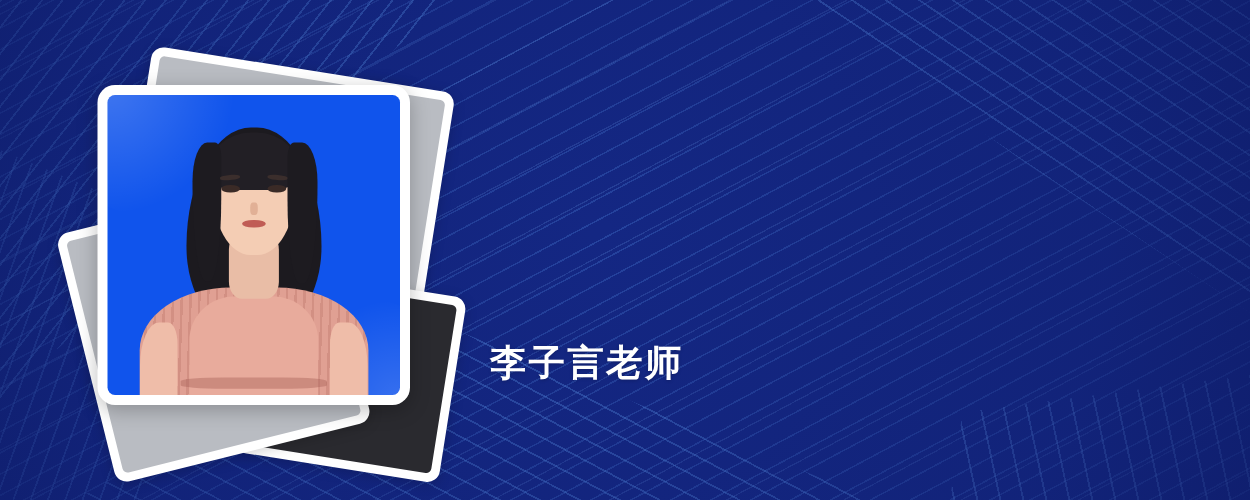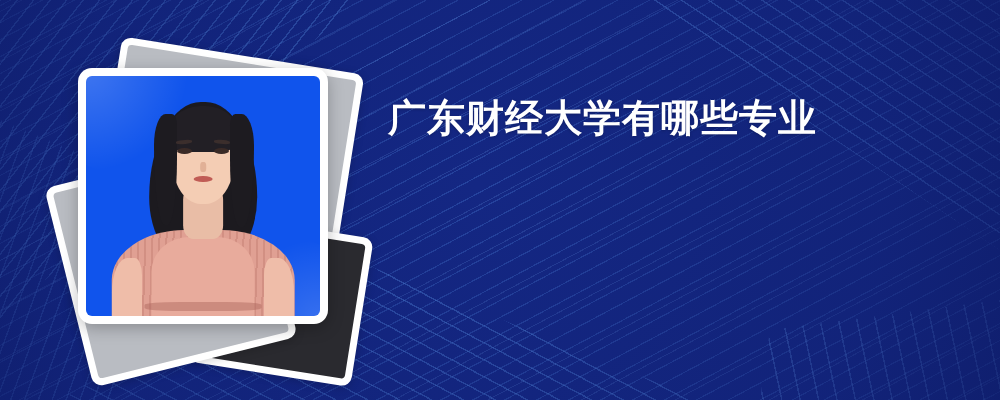--- a/index.html
+++ b/index.html
@@ -372,18 +372,18 @@
           <div class="eye r"></div>
           <div class="nose"></div>
           <div class="mouth"></div>
         </div>
       </div>
     </div>
 
   </div>
 
   <div class="text-col">
-    <div class="headline">广东财经大学有哪些专业</div>
-
+
+    <div class="author-name">李子言老师</div>
 
   </div>
 
 </div>
 
 </body></html>

